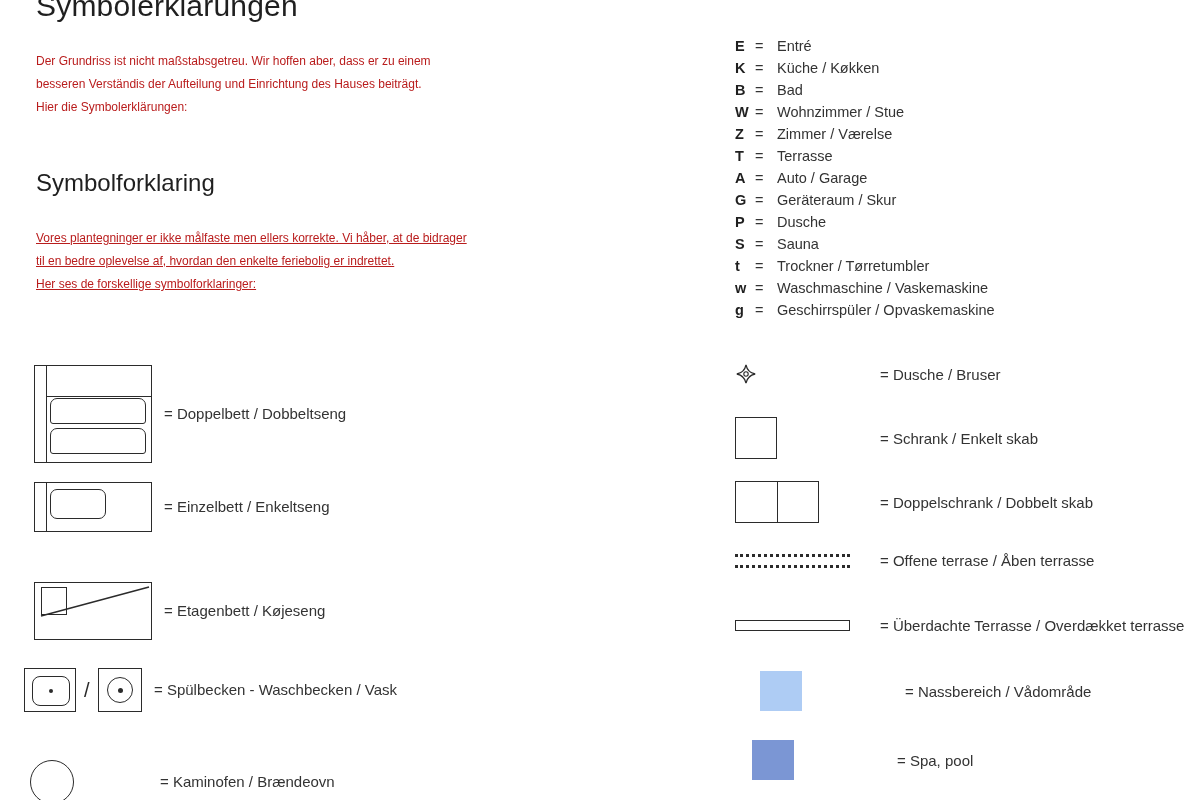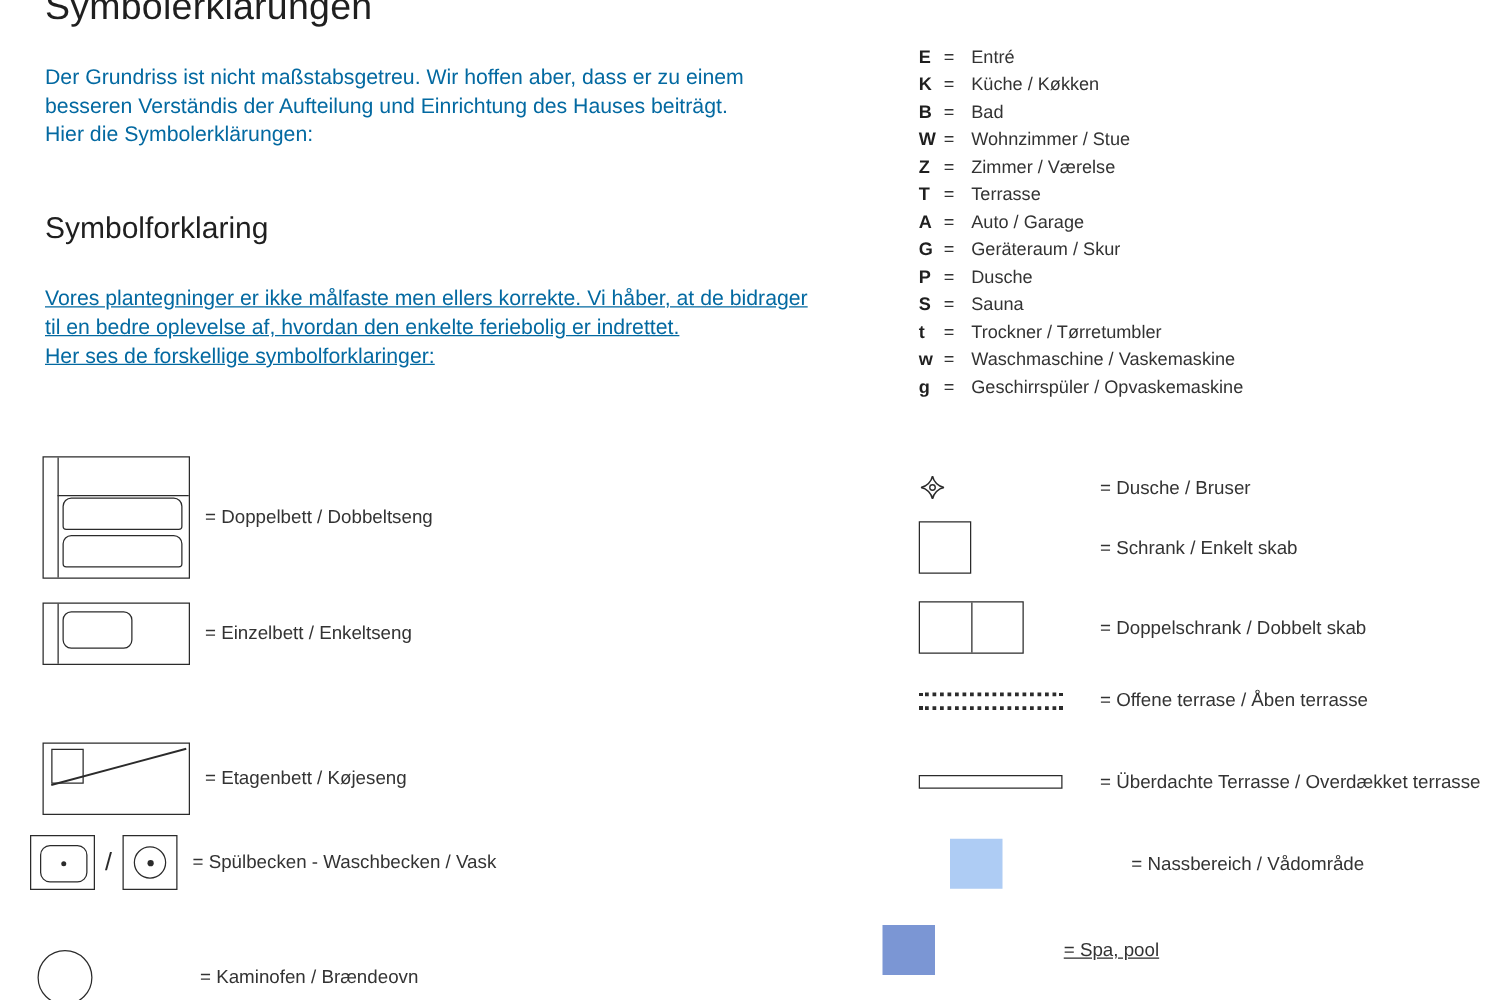--- a/index.html
+++ b/index.html
@@ -30,23 +30,23 @@
   .heading-de {
     font-size: 30px;
     font-weight: 400;
     color: #1f1f1f;
     letter-spacing: 0.2px;
     margin: 0;
     line-height: 36px;
     white-space: nowrap;
   }
   .para {
-    font-size: 17px;
+    font-size: 12px;
     line-height: 23px;
-    color: #0369a1;
+    color: #b91c1c;
     margin: 0;
   }
   .para-de {
     margin-top: 26px;
     width: 580px;
   }
   .heading-dk {
     font-size: 24px;
     font-weight: 400;
     color: #1f1f1f;
@@ -342,21 +342,21 @@
   <div class="sym-row" style="left:34px; top:482px;">
     <div class="sym-art">
       <div class="bed-single">
         <div class="rail"></div>
         <div class="pillow"></div>
       </div>
     </div>
     <div class="sym-label">= Einzelbett / Enkeltseng</div>
   </div>
 
-  <div class="sym-row" style="left:34px; top:594px;">
+  <div class="sym-row" style="left:34px; top:582px;">
     <div class="sym-art">
       <div class="bed-bunk">
         <div class="inner"></div>
         <svg width="118" height="58" viewBox="0 0 118 58">
           <line x1="6" y1="33" x2="114" y2="4" stroke="#2b2b2b" stroke-width="1.5"></line>
         </svg>
       </div>
     </div>
     <div class="sym-label">= Etagenbett / Køjeseng</div>
   </div>
@@ -448,21 +448,21 @@
         <span class="abbrev-val">Waschmaschine / Vaskemaskine</span>
       </li>
       <li class="abbrev-row">
         <span class="abbrev-key">g</span>
         <span class="abbrev-eq">=</span>
         <span class="abbrev-val">Geschirrspüler / Opvaskemaskine</span>
       </li>
     </ul>
   </div>
 
-  <div class="rsym-row" style="left:735px; top:379px;">
+  <div class="rsym-row" style="left:735px; top:363px;">
     <div class="rsym-art">
       <svg class="shower-ico" viewBox="0 0 24 24">
         <path d="M12 2 C13 7 17 11 22 12 C17 13 13 17 12 22 C11 17 7 13 2 12 C7 11 11 7 12 2 Z" fill="none" stroke="#2b2b2b" stroke-width="1.4"></path>
         <circle cx="12" cy="12" r="2.4" fill="none" stroke="#2b2b2b" stroke-width="1.2"></circle>
       </svg>
     </div>
     <div class="rsym-label">= Dusche / Bruser</div>
   </div>
 
   <div class="rsym-row" style="left:735px; top:417px;">
@@ -496,20 +496,20 @@
     <div class="rsym-label">= Überdachte Terrasse / Overdækket terrasse</div>
   </div>
 
   <div class="rsym-row" style="left:735px; top:671px;margin-left:25px;">
     <div class="rsym-art">
       <div class="swatch" id="swatch-wet" style="background:#aeccf4;"></div>
     </div>
     <div class="rsym-label">= Nassbereich / Vådområde</div>
   </div>
 
-  <div class="rsym-row" style="left:706px; top:740px;text-decoration:underline;">
+  <div class="rsym-row" style="left:752px; top:740px;">
     <div class="rsym-art">
       <div class="swatch" id="swatch-spa" style="background:#7b96d4;"></div>
     </div>
     <div class="rsym-label">= Spa, pool</div>
   </div>
 
 </div>
 
 </body></html>

